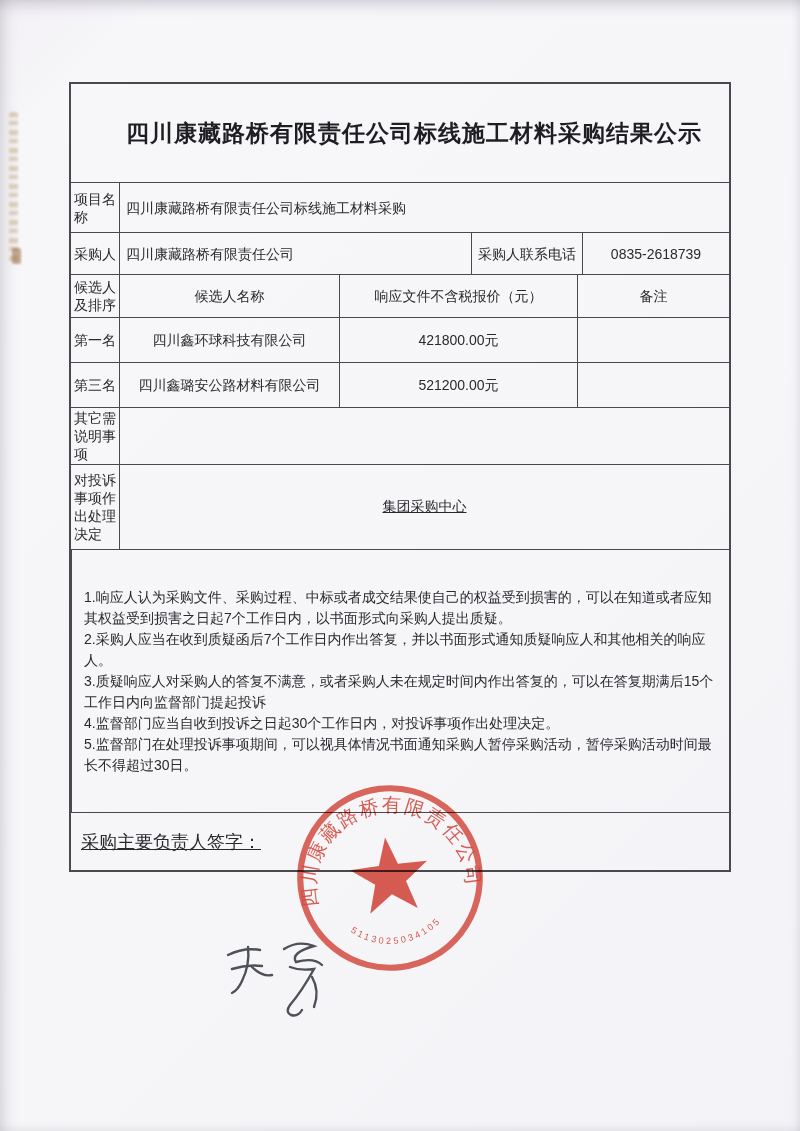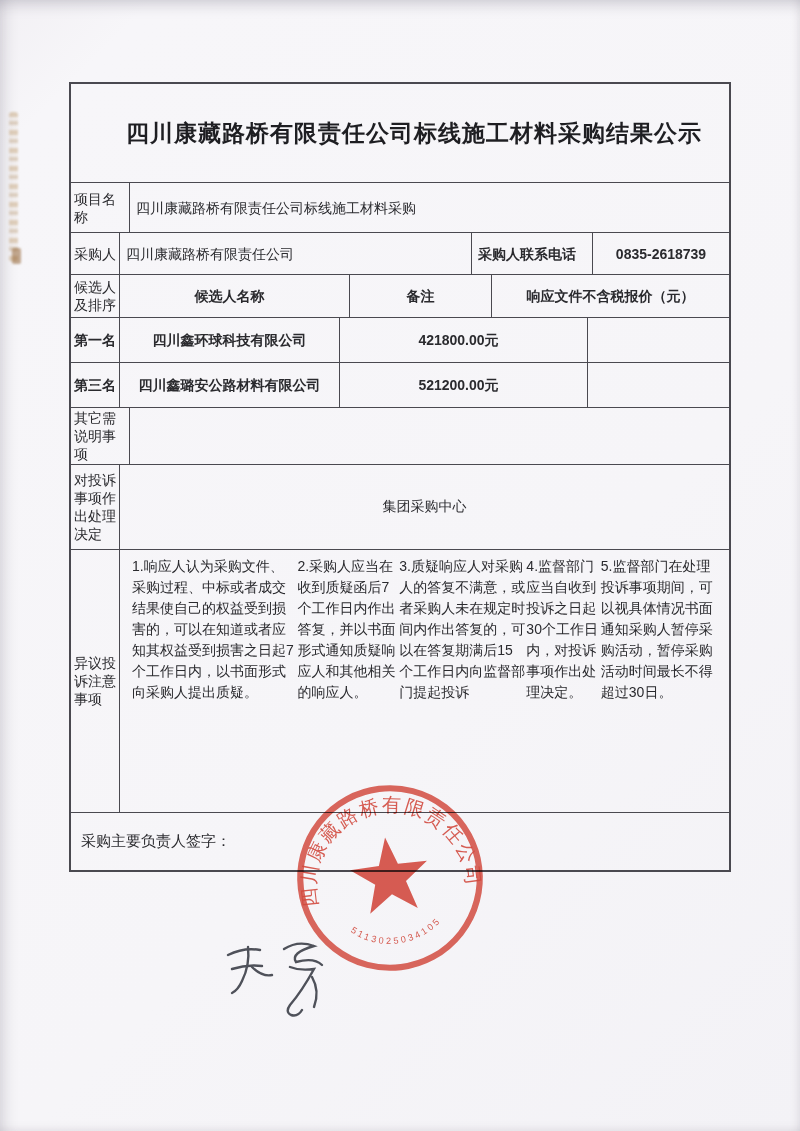--- a/index.html
+++ b/index.html
@@ -38,48 +38,48 @@
   .row{display:flex;box-sizing:border-box;border-top:1.5px solid #4a4950;}
   .row.first{border-top:none;}
   .c{
     box-sizing:border-box;border-left:1.5px solid #4a4950;
     display:flex;align-items:center;
     font-size:14px;line-height:18px;padding:2px 6px;
     word-break:break-all;
   }
   .c.nb{border-left:none;}
   .c.lab{width:48px;padding:2px 3px;flex:none;}
-  .c.center{justify-content:center;text-align:center;font-weight:bold;}
-  .c.grow{flex:1;margin-left:10px;}
+  .c.center{justify-content:center;text-align:center;}
+  .c.grow{flex:1;}
   .w352{width:352px;flex:none;}
   .w111{width:111px;flex:none;padding:2px 4px;}
   .w220{width:220px;flex:none;}
   .w238{width:238px;flex:none;}
   .title-row{height:98px;align-items:center;justify-content:center;margin-left:28px;}
   .title-cell{
     width:100%;display:flex;align-items:center;justify-content:center;
     font-size:23px;font-weight:bold;letter-spacing:1px;color:#1e1e22;
     text-align:center;
   }
   .h50{height:50px}.h42{height:42px}.h44{height:44px}.h43{height:43px}
   .h45{height:45px}.h46{height:46px}.h57{height:57px}.h85{height:85px}
   .h263{height:263px}.h58{height:58px}
-  .sup-right{flex:1;display:flex;flex-direction:row;border-left:1.5px solid #4a4950;}
+  .sup-right{flex:1;display:flex;flex-direction:row;border-left:1.5px solid #4a4950;text-decoration:underline;}
   .sup-sub{flex:1;display:flex;align-items:center;justify-content:center;
     font-size:14px;box-sizing:border-box;}
   .sup-sub + .sup-sub{border-top:1.5px solid #4a4950;}
   .notice-body{
     flex:1;border-left:1.5px solid #4a4950;box-sizing:border-box;
-    display:flex;justify-content:center;
+    display:flex;flex-direction:column;justify-content:center;
     padding:6px 12px;font-size:14px;line-height:21px;
   }
   .notice-body .item{word-break:break-all;}
   .sign-cell{
     width:100%;display:flex;align-items:center;
-    padding:2px 10px;font-size:15px;box-sizing:border-box;
+    padding:2px 10px;font-size:18px;box-sizing:border-box;text-decoration:underline;
   }
   
   .stamp{
     position:absolute;left:288px;top:776px;width:204px;height:204px;
     mix-blend-mode:multiply;opacity:.9;transform:rotate(-7deg);
     pointer-events:none;
   }
   
   .signature{
     position:absolute;left:218px;top:933px;width:150px;height:95px;
@@ -109,22 +109,22 @@
     <div class="c w352">四川康藏路桥有限责任公司</div>
     <div class="c w111 center">采购人联系电话</div>
     <div class="c grow center">0835-2618739</div>
   </div>
 
 
 
   <div class="row h43">
     <div class="c nb lab">候选人及排序</div>
     <div class="c w220 center">候选人名称</div>
+    <div class="c w238 center">响应文件不含税报价（元）</div>
     <div class="c grow center">备注</div>
-    <div class="c w238 center">响应文件不含税报价（元）</div>
   </div>
 
   <div class="row h45">
     <div class="c nb lab center">第一名</div>
     <div class="c w220 center">四川鑫环球科技有限公司</div>
     <div class="c w238 center">421800.00元</div>
     <div class="c grow center"></div>
   </div>
   <div class="row h45">
     <div class="c nb lab center">第三名</div>
@@ -139,21 +139,20 @@
   </div>
 
   <div class="row h85">
     <div class="c nb lab">对投诉事项作出处理决定</div>
     <div class="sup-right">
       <div class="sup-sub">集团采购中心</div>
     </div>
   </div>
 
   <div class="row h263">
-    <div class="c nb lab">异议投诉注意事项</div>
     <div class="notice-body">
       <div class="item">1.响应人认为采购文件、采购过程、中标或者成交结果使自己的权益受到损害的，可以在知道或者应知其权益受到损害之日起7个工作日内，以书面形式向采购人提出质疑。</div>
       <div class="item">2.采购人应当在收到质疑函后7个工作日内作出答复，并以书面形式通知质疑响应人和其他相关的响应人。</div>
       <div class="item">3.质疑响应人对采购人的答复不满意，或者采购人未在规定时间内作出答复的，可以在答复期满后15个工作日内向监督部门提起投诉</div>
       <div class="item">4.监督部门应当自收到投诉之日起30个工作日内，对投诉事项作出处理决定。</div>
       <div class="item">5.监督部门在处理投诉事项期间，可以视具体情况书面通知采购人暂停采购活动，暂停采购活动时间最长不得超过30日。</div>
     </div>
   </div>
 
   <div class="row h58">

